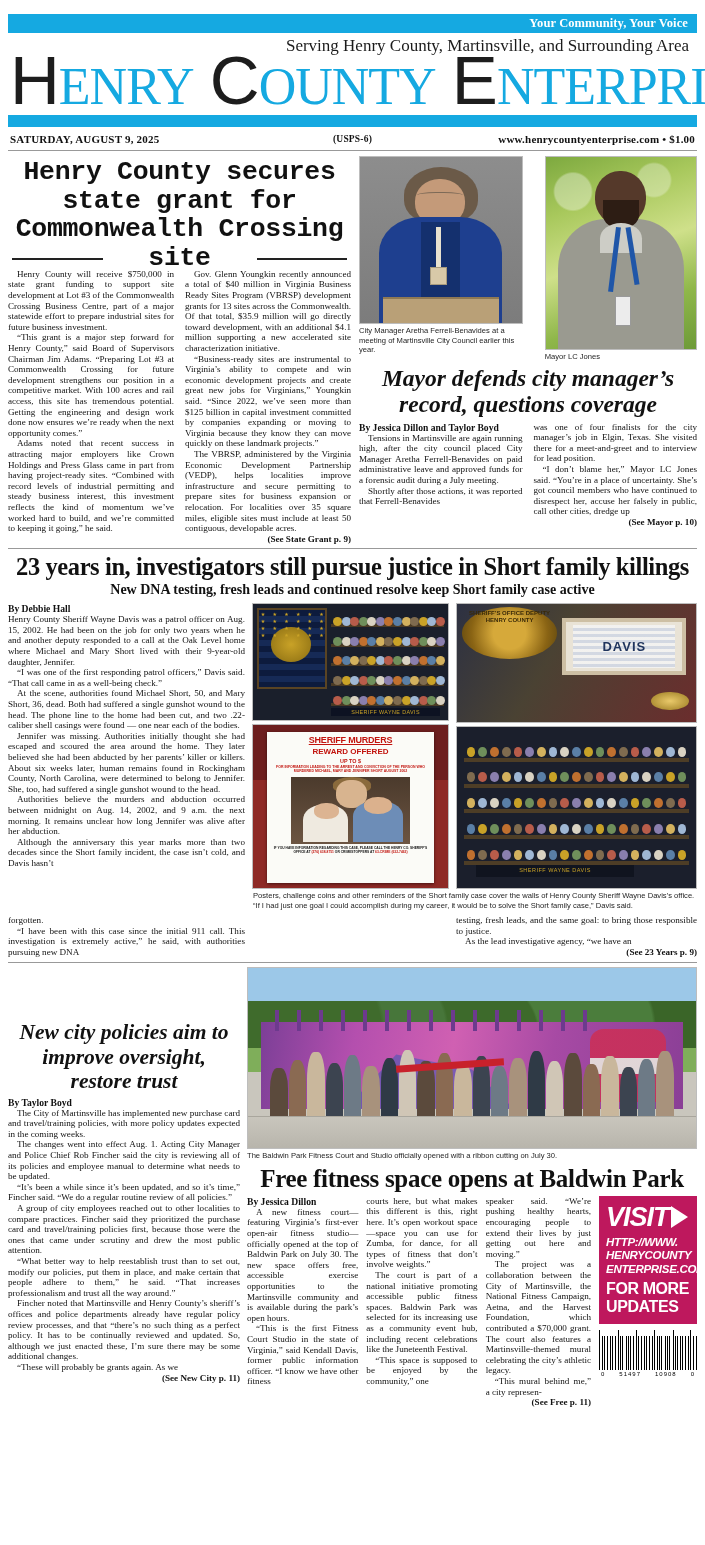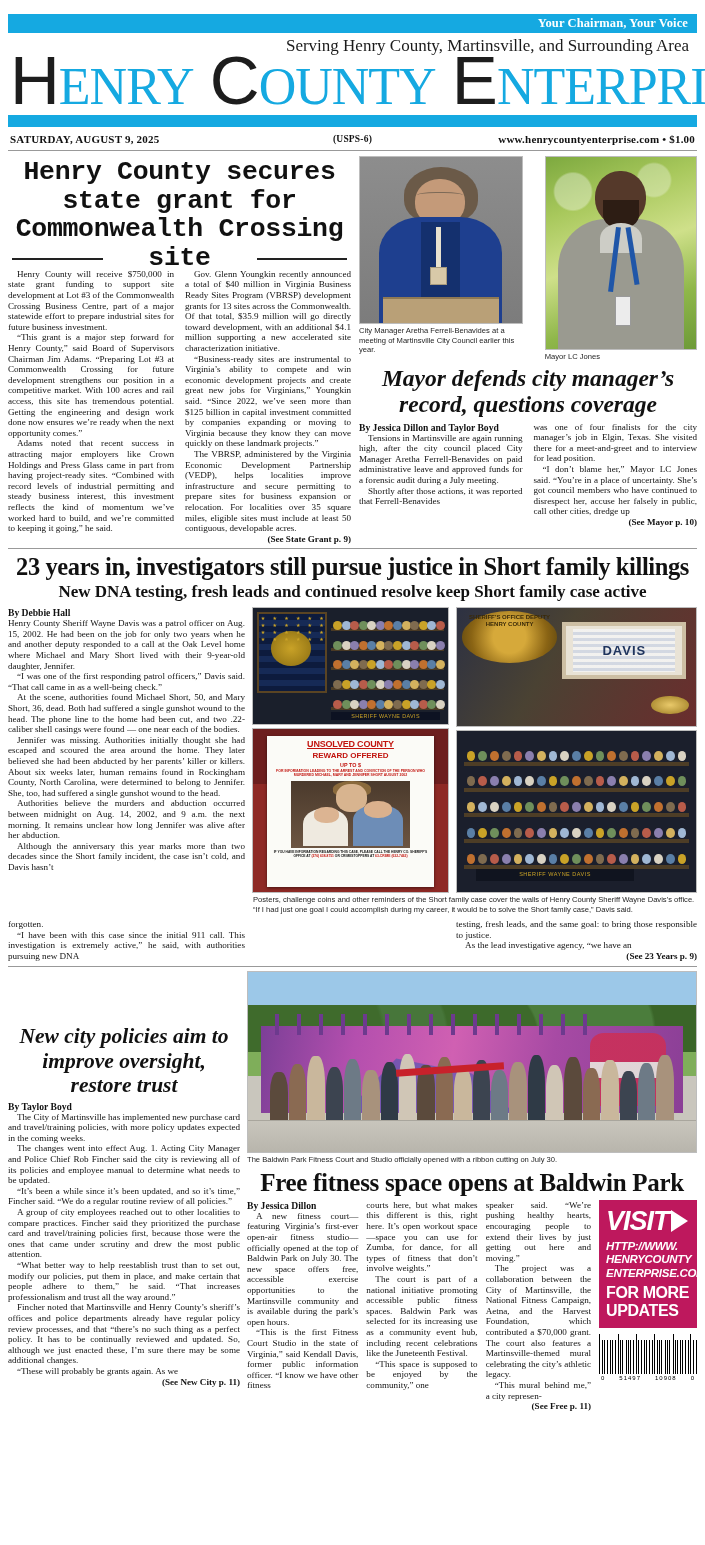--- a/index.html
+++ b/index.html
@@ -151,21 +151,21 @@
     font-weight: bold;
     font-size: 24.5px;
     text-align: center;
     letter-spacing: -.4px;
     white-space: nowrap;
     padding-top: 4px;
   }
   .band-sub {
     font-family: "Liberation Serif", serif;
     font-weight: bold;
-    font-size: 17px;
+    font-size: 14px;
     text-align: center;
     padding: 1px 0 5px;
   }
   .s3-zone { display:flex; gap:7px; }
   .s3-left { width: 238px; }
   .s3-mid  { width: 198px; }
   .s3-right{ width: 242px; }
 
   
   .ph-coins { width:100%; height:100%; background:#1a1f2b; position:relative; }
@@ -269,21 +269,21 @@
   .barcode .bars { height:40px; display:flex; align-items:flex-end; gap:1px; }
   .barcode .b { background:#000; }
   .bc-nums { font-family:"Liberation Sans",sans-serif; font-size:6px; letter-spacing:1px; display:flex; justify-content:space-between; width:100%; padding:1px 2px 0; color:#000;}
 </style>
 </head>
 <body>
 
 <div class="page">
 
   <div class="tagline-bar">
-    <span class="tagline">Your Chairman, Your Voice</span>
+    <span class="tagline">Your Community, Your Voice</span>
   </div>
 
   <div class="serving">Serving Henry County, Martinsville, and Surrounding Area</div>
 
   <div class="nameplate">
     <span class="cap">H</span><span class="sc">ENRY</span>
     <span class="cap">C</span><span class="sc">OUNTY</span>
     <span class="cap">E</span><span class="sc">NTERPRISE</span>
   </div>
 
@@ -483,21 +483,21 @@
               <div class="star" style="left: 10%; top: 24%;">★</div>
               <div class="star" style="left: 16%; top: 24%;">★</div>
               <div class="star" style="left: 22%; top: 24%;">★</div>
               <div class="star" style="left: 28%; top: 24%;">★</div>
               <div class="star" style="left: 34%; top: 24%;">★</div>
             </div>
         </div>
         <div class="photo" style="height:165px;margin-top:3px;">
           <div class="ph-poster">
             <div class="sheet">
-              <div class="pt-1">UNSOLVED COUNTY</div>
+              <div class="pt-1">SHERIFF MURDERS</div>
               <div class="pt-2">REWARD OFFERED</div>
               <div class="pt-3">UP TO  $</div>
               <div class="pt-4">FOR INFORMATION LEADING TO THE ARREST AND CONVICTION OF THE PERSON WHO MURDERED MICHAEL, MARY AND JENNIFER SHORT AUGUST 2002</div>
               <div class="pt-photo">
                 <div class="gh"></div>
                   <div class="girl"></div>
                 <div class="mom"></div>
                   <div class="momf"></div>
                 <div class="dad"></div>
                   <div class="dadf"></div>

